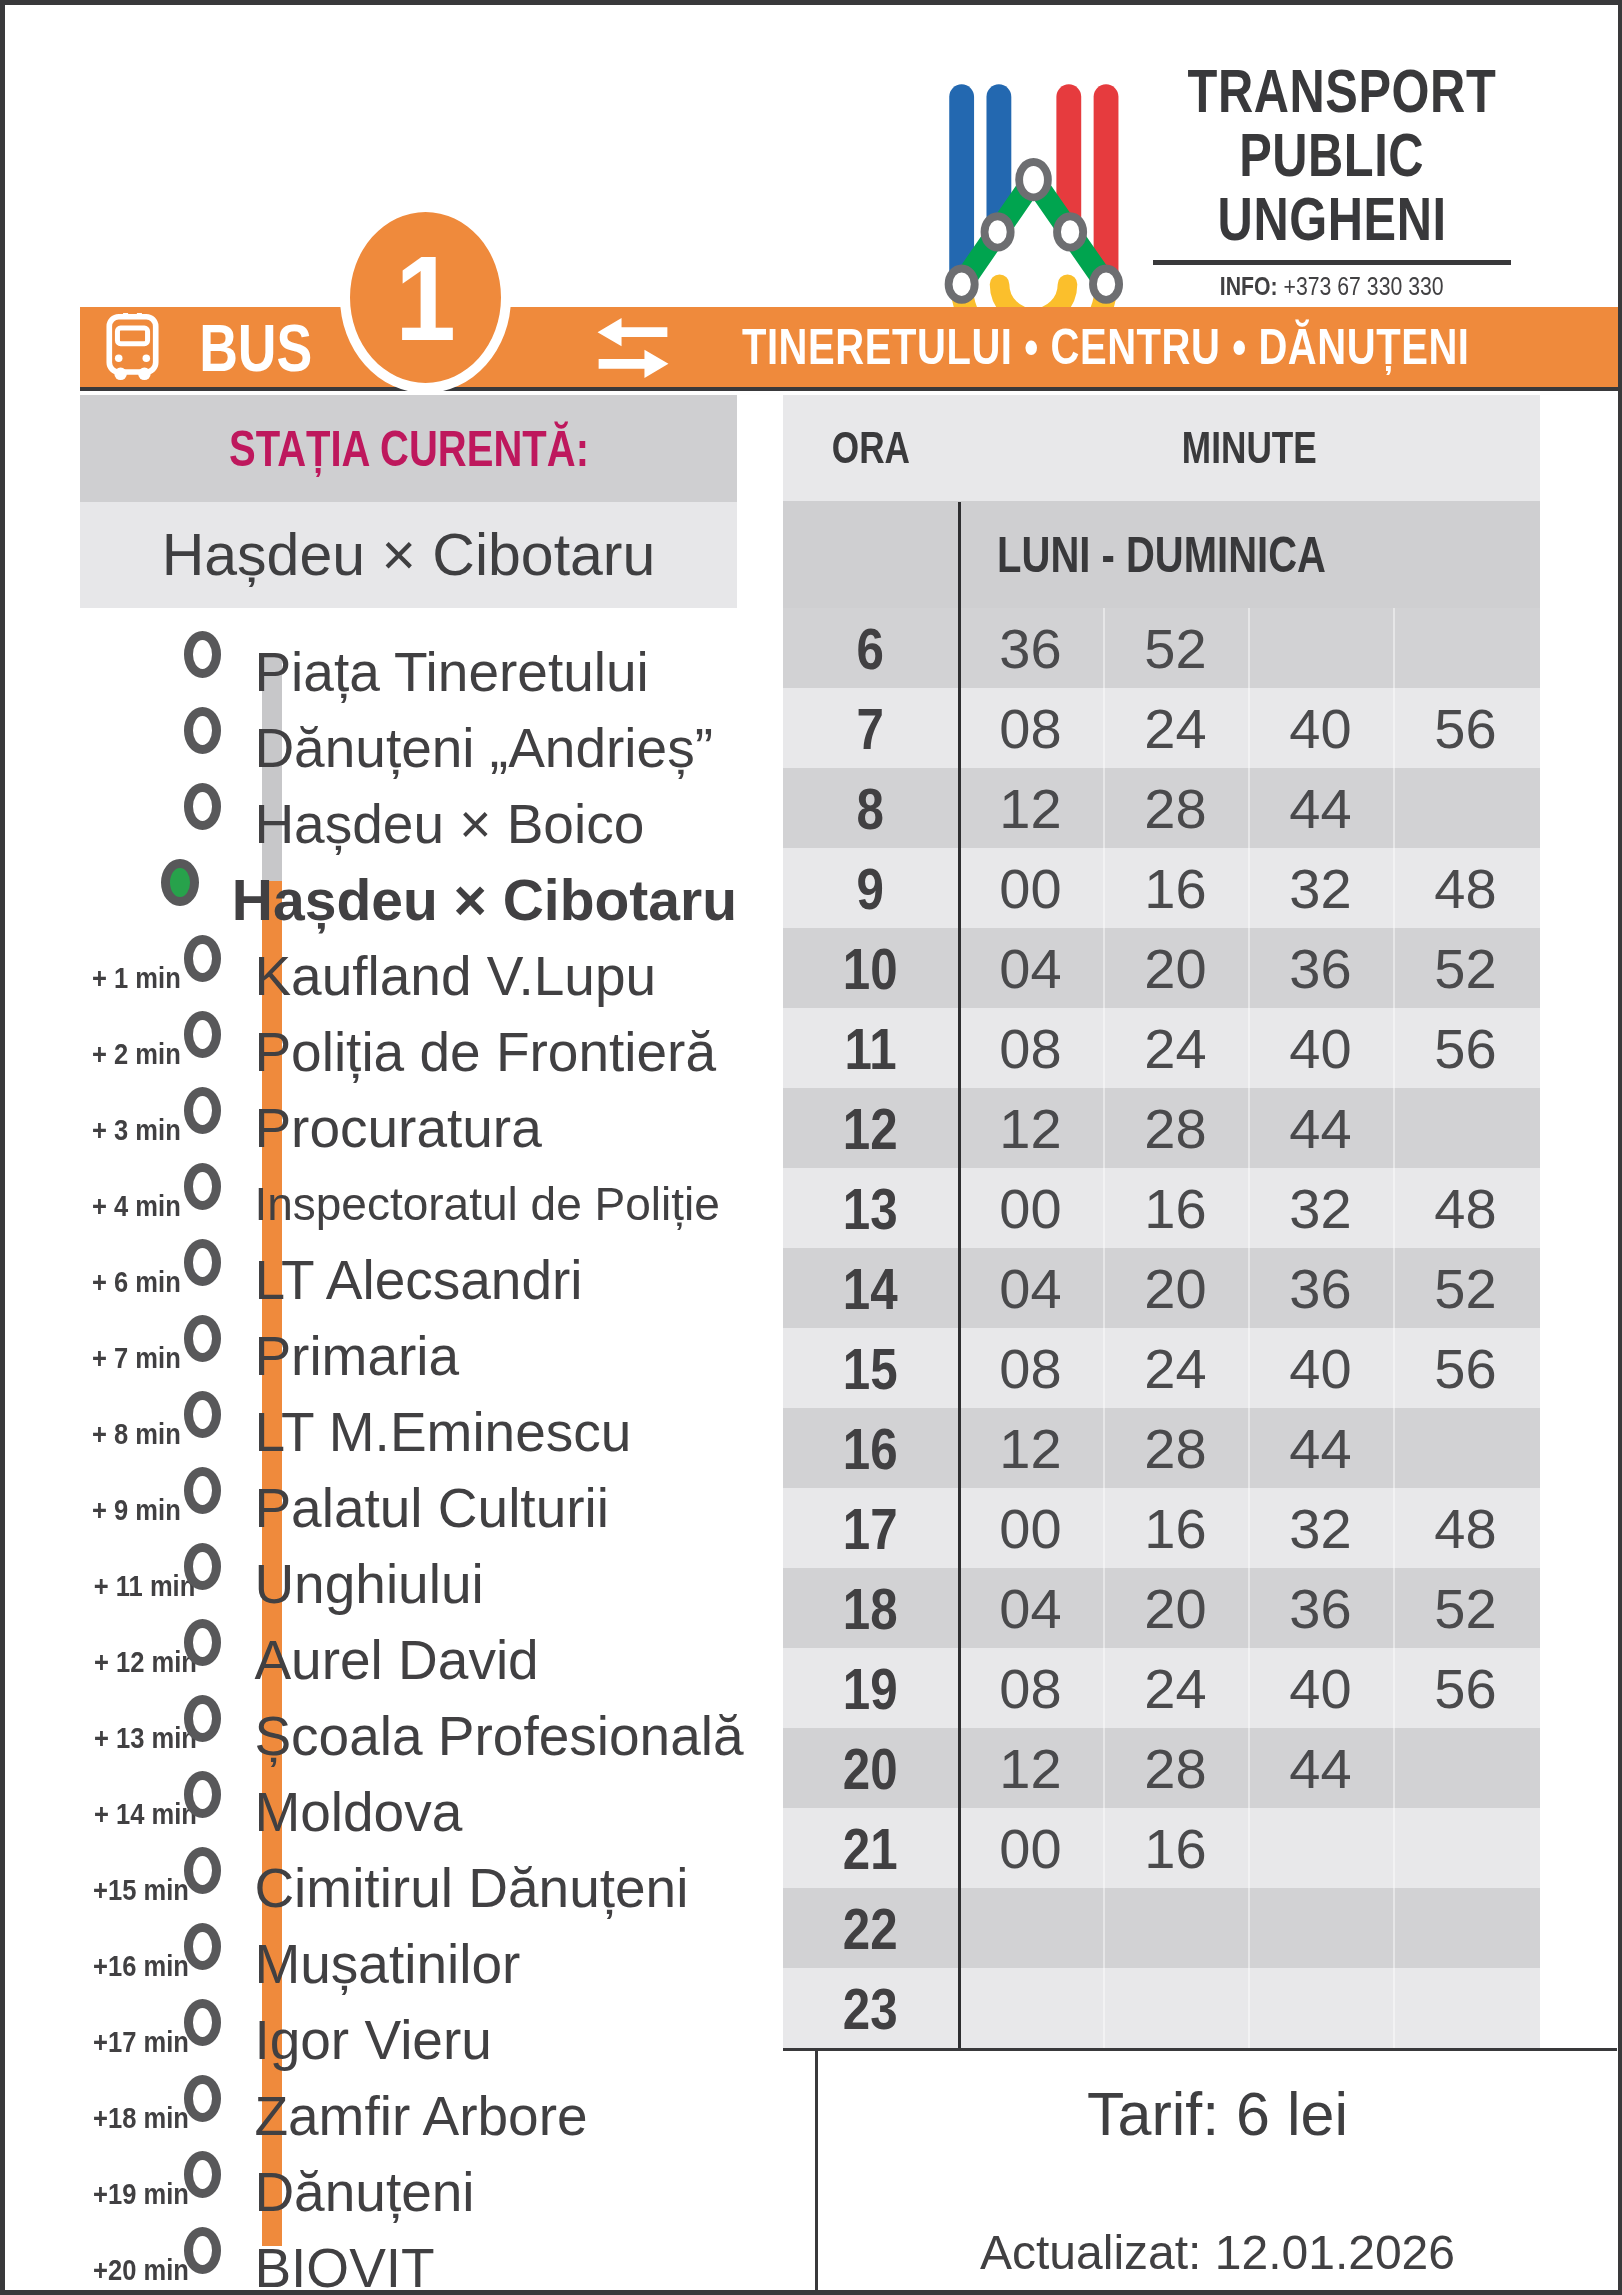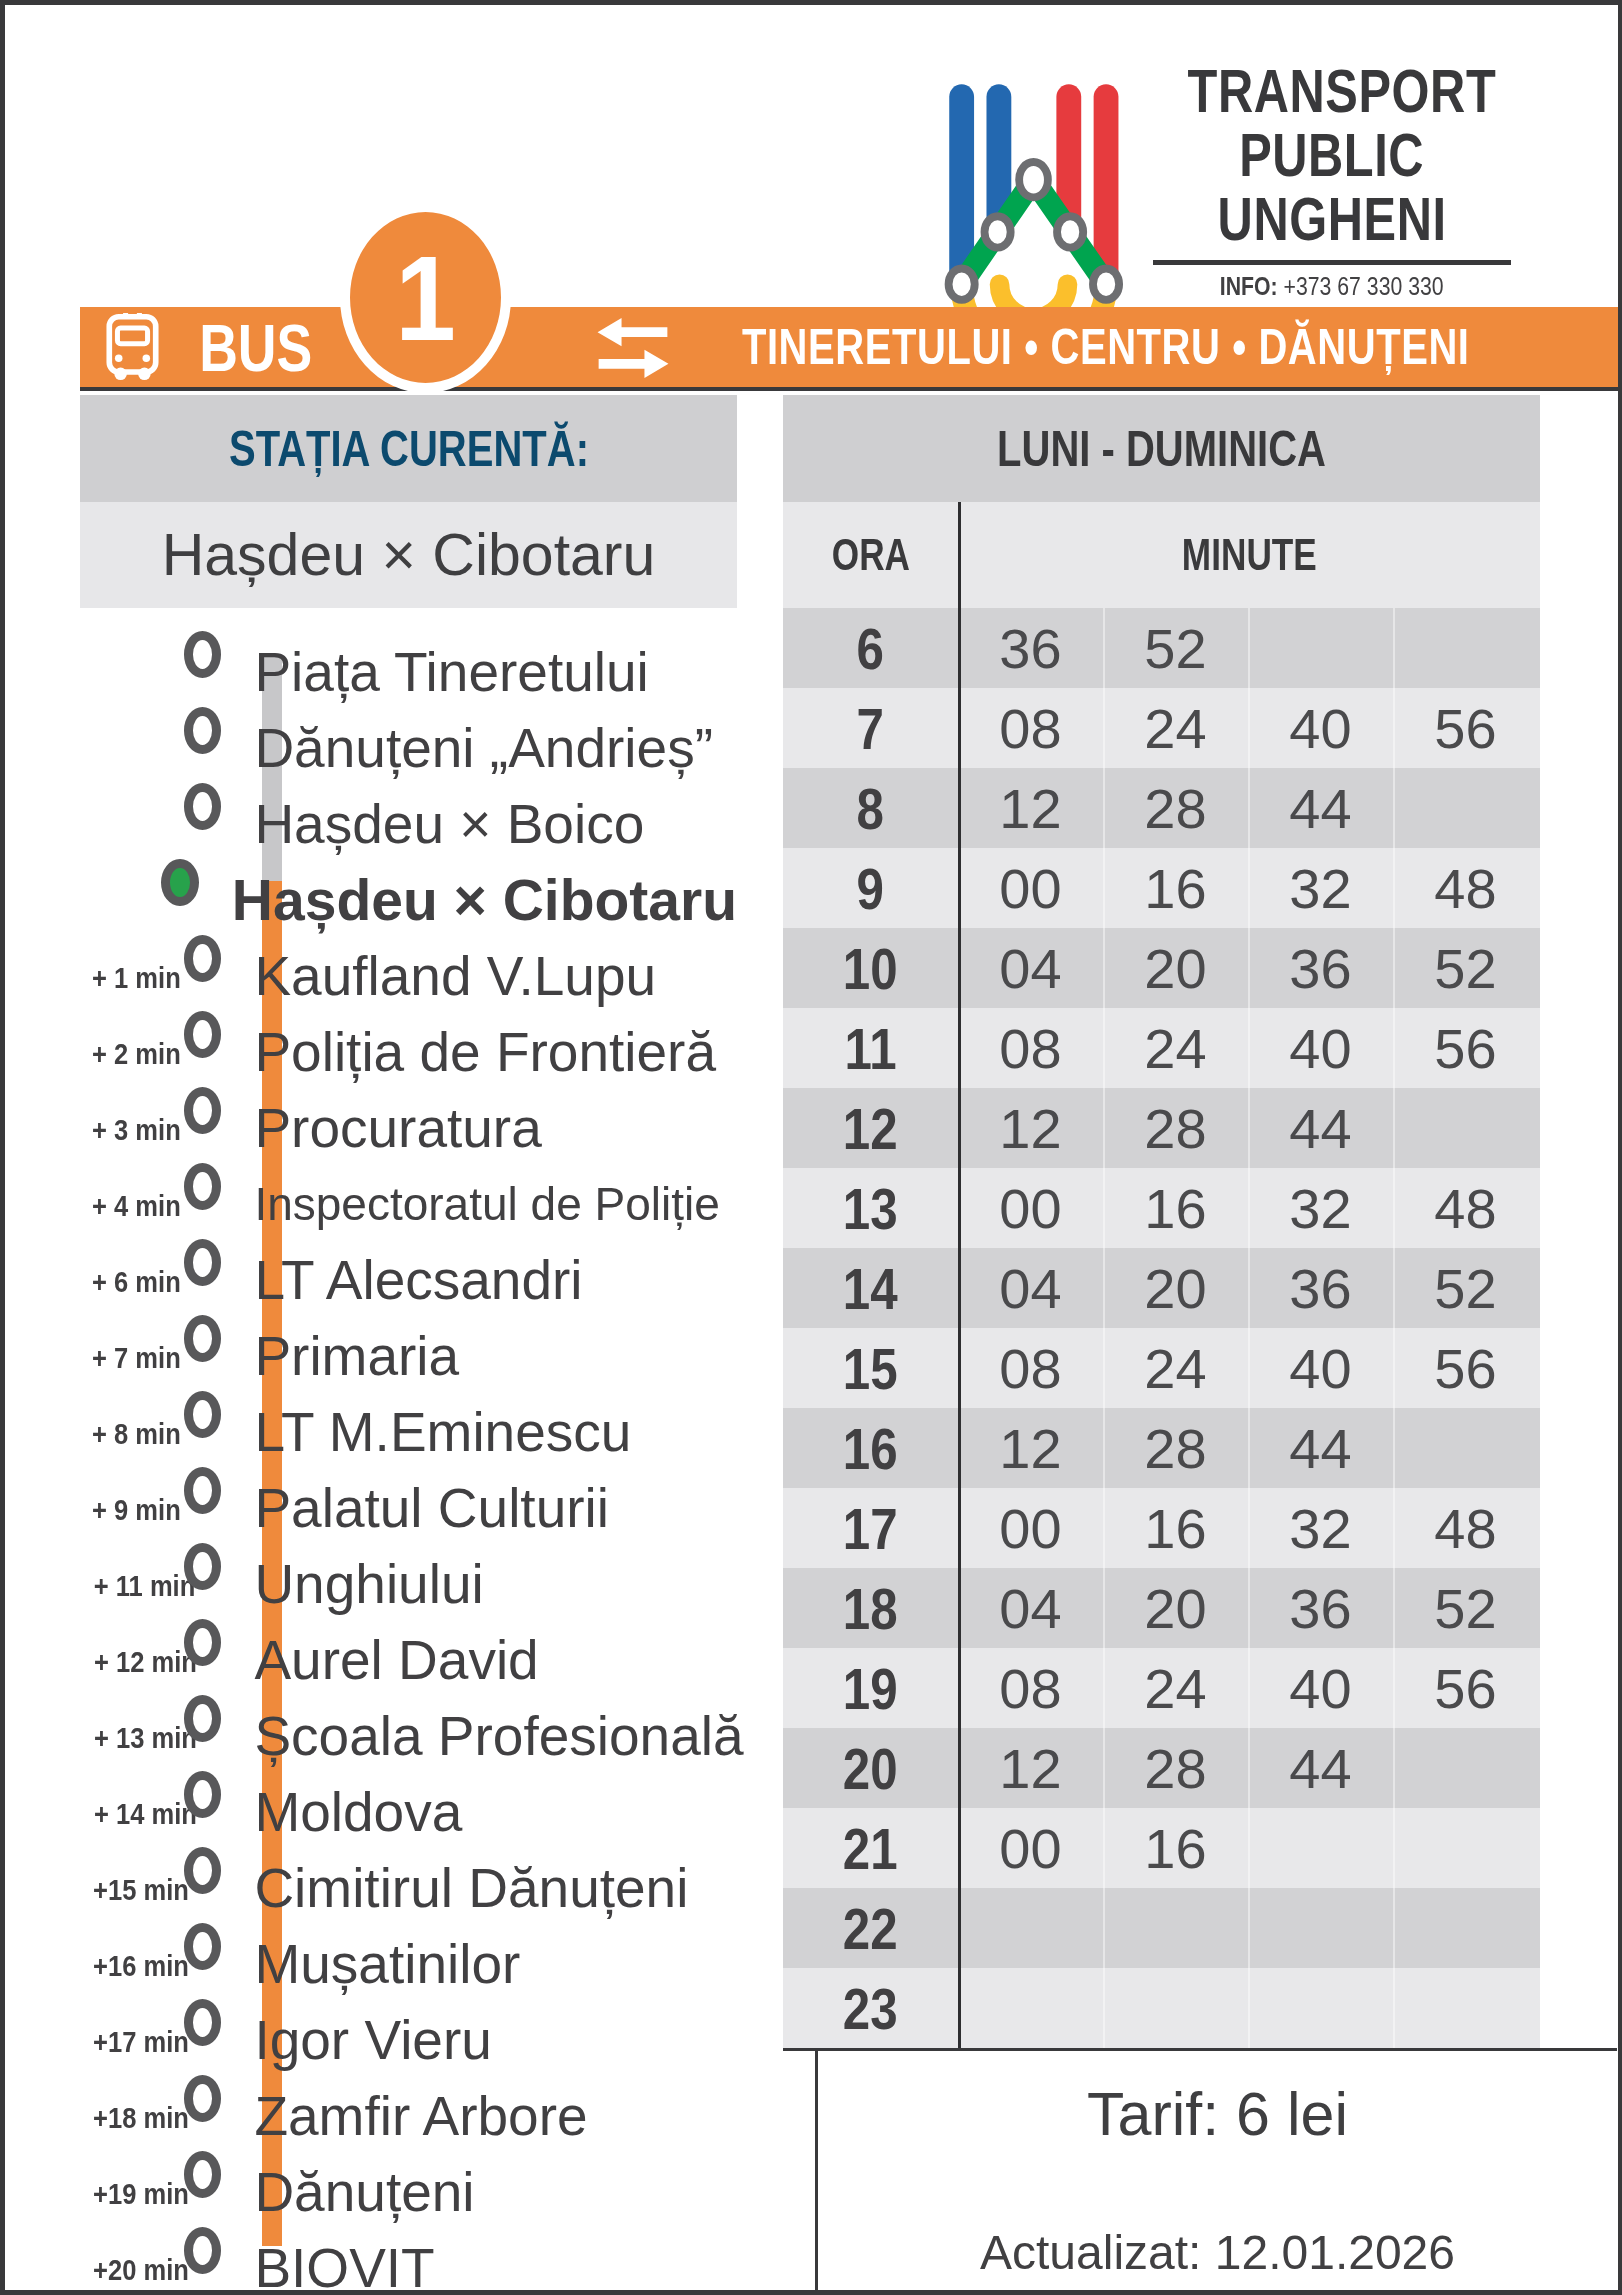--- a/index.html
+++ b/index.html
@@ -25,21 +25,21 @@
   #banner{left:75px;top:302px;width:1604px;height:80px;background:#ef8a3c;border-bottom:4.6px solid #39393b;z-index:1;}
   #bus-icon{position:absolute;left:18.3px;top:5.9px;width:69px;height:69px;}
   #bus-word{position:absolute;left:105px;top:0;height:80px;display:flex;align-items:center;color:#fff;font-weight:bold;font-size:67px;}
   #route-badge{left:335px;top:197px;width:171px;height:191px;background:#ef8a3c;border:10.5px solid #ffffff;
     border-radius:50%;box-sizing:border-box;z-index:3;display:flex;align-items:center;justify-content:center;}
   #route-badge span{color:#fff;font-weight:bold;font-size:121px;transform:scaleX(.9);}
   #route-arrows{position:absolute;left:511px;top:10.5px;width:84px;height:60px;}
   #route-text{position:absolute;left:598px;top:0;width:856px;height:80px;display:flex;align-items:center;justify-content:center;color:#fff;font-weight:bold;font-size:50px;letter-spacing:0.7px;}
 
   
-  #stations-header{left:75px;top:390px;width:657px;height:107px;background:#cfcfd1;display:flex;align-items:center;justify-content:center;font-weight:bold;font-size:50px;color:#0c4a6e;}
+  #stations-header{left:75px;top:390px;width:657px;height:107px;background:#cfcfd1;display:flex;align-items:center;justify-content:center;font-weight:bold;font-size:50px;color:#be185d;}
   #current-band{left:75px;top:497px;width:657px;height:106px;background:#e7e7e9;display:flex;align-items:center;justify-content:center;font-size:59px;color:#3f3f41;}
   #station-list{left:75px;top:611px;width:657px;height:1673px;}
   .rail{position:absolute;left:182px;width:19.6px;z-index:0;}
   .rail.gray{background:#c7c7c9;}
   .rail.orange{background:#ef8a3c;}
   .station-item{position:relative;height:76px;display:flex;align-items:center;}
   .st-offset{width:92px;text-align:right;font-weight:bold;font-size:29px;color:#414042;margin-top:40px;}
   .st-offset span{display:inline-block;transform:scaleX(.88);transform-origin:right center;white-space:nowrap;}
   .st-dot{position:relative;z-index:2;margin-left:11.8px;width:19.6px;height:29px;border:9.8px solid #58585a;border-radius:50%;background:#ffffff;flex:none;}
   .station-item.current .st-dot{background:#27a24b;}
@@ -238,27 +238,27 @@
       <div class="st-name">Dănuțeni</div>
     </div>
     <div class="station-item future">
       <div class="st-offset"><span>+20 min</span></div>
       <div class="st-dot"></div>
       <div class="st-name">BIOVIT</div>
     </div>
   </div>
 
 <div id="timetable" class="abs">
-  <div id="tt-day">
-      <span class="cx">LUNI - DUMINICA</span>
-    </div>
   <div id="tt-cols">
     <div class="hour-cell"><span class="cx">ORA</span></div>
     <div class="min-area"><span class="cx">MINUTE</span></div>
   </div>
+  <div id="tt-day">
+      <span class="cx">LUNI - DUMINICA</span>
+    </div>
   <div id="tt-rows">
       <div class="t-row dark">
         <div class="t-hour"><span class="cx85">6</span></div>
         <div class="t-min">36</div>
         <div class="t-min">52</div>
         <div class="t-min"></div>
         <div class="t-min"></div>
       </div>
       <div class="t-row light">
         <div class="t-hour"><span class="cx85">7</span></div>

